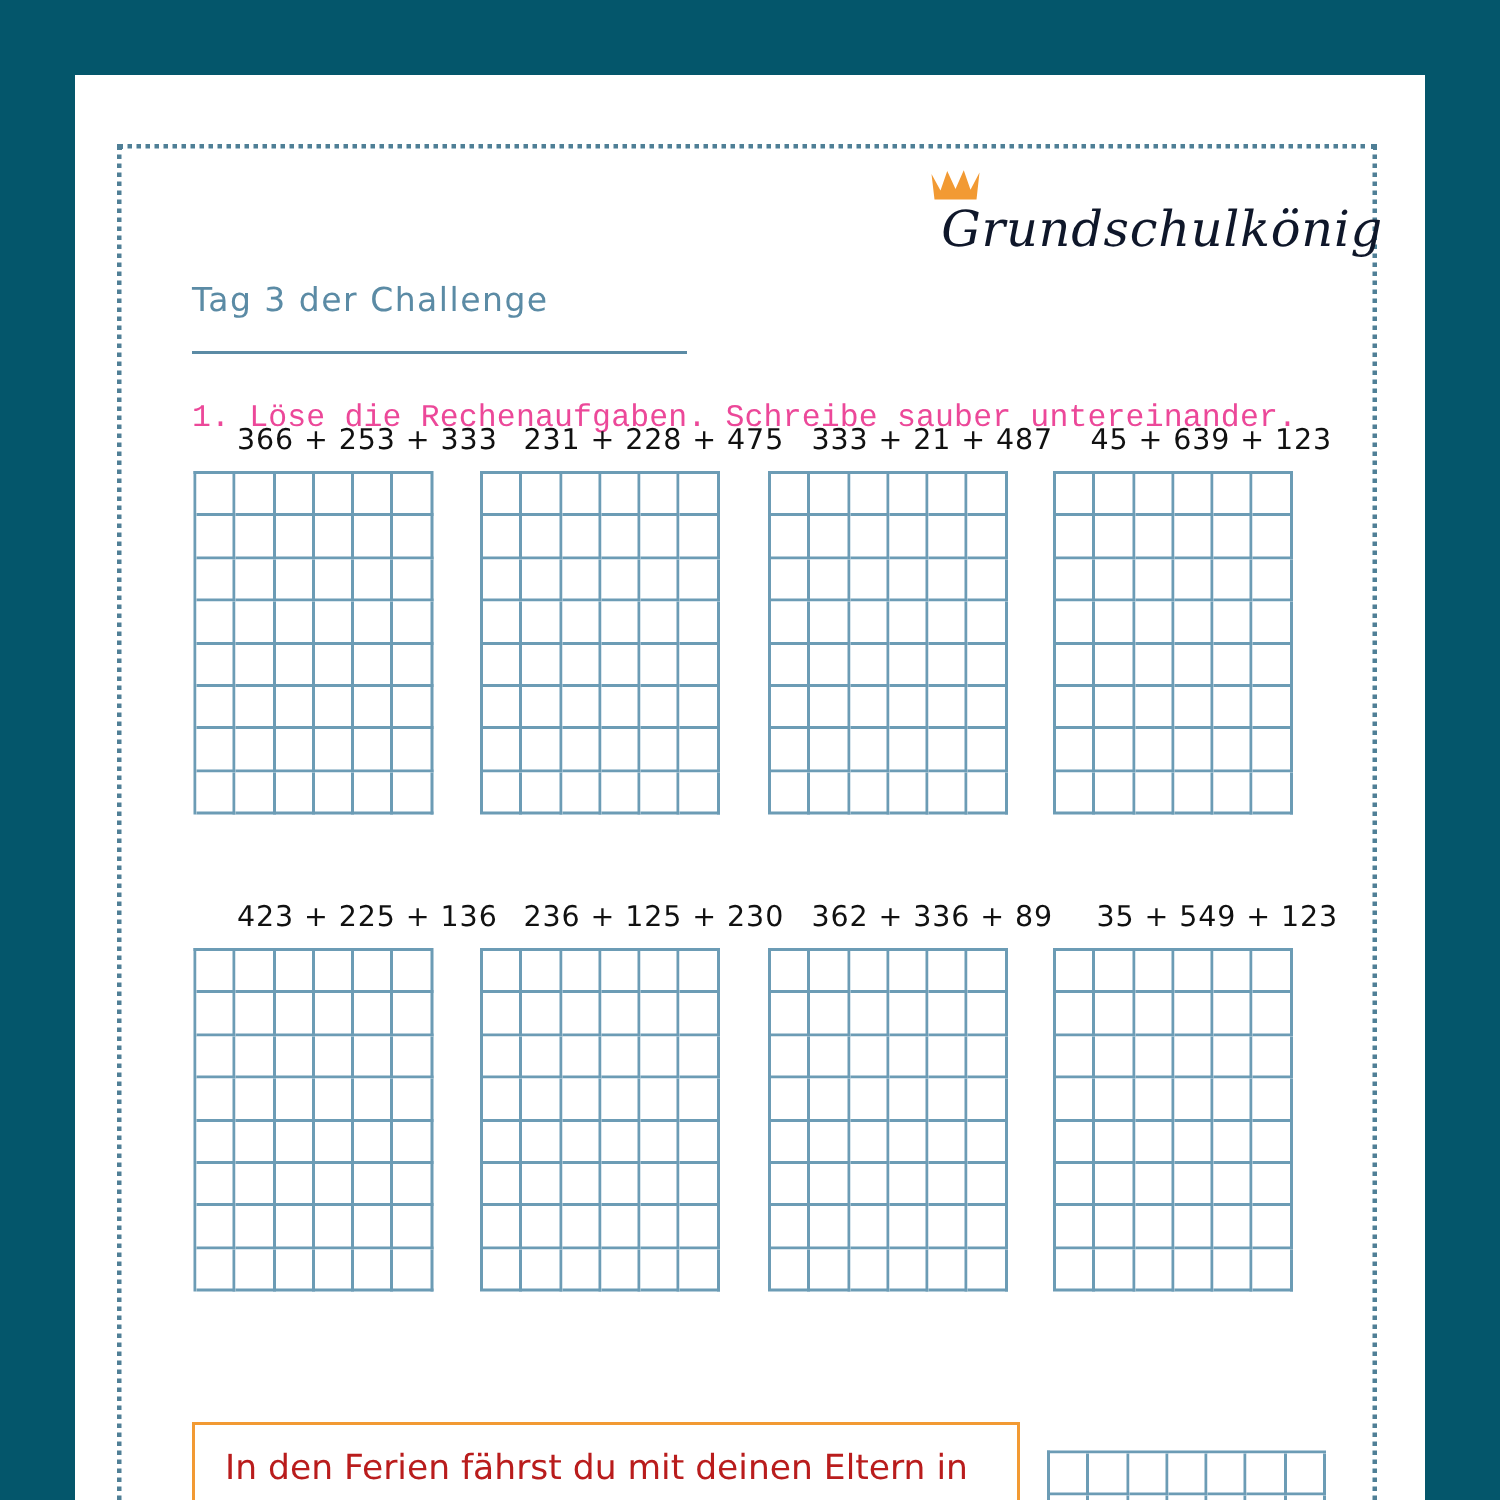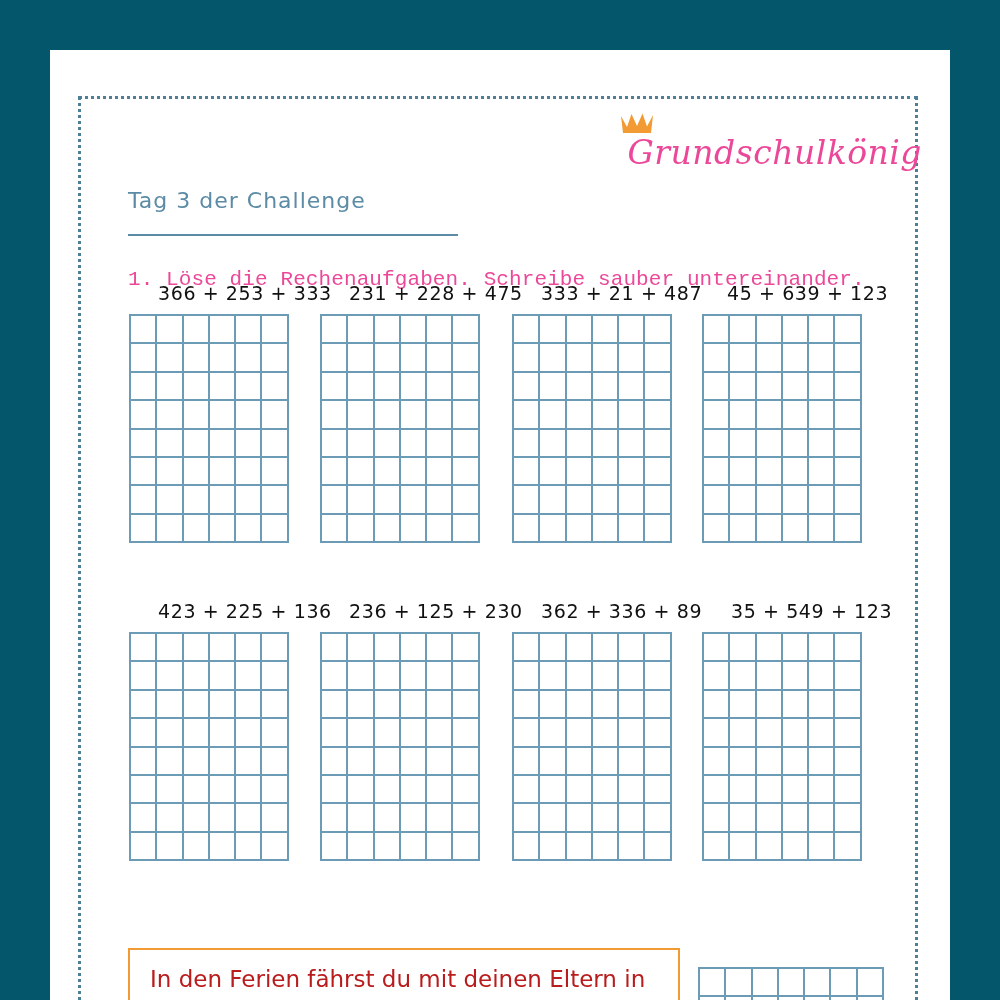--- a/index.html
+++ b/index.html
@@ -57,21 +57,21 @@
   .logo-word {
     position: absolute;
     left: 0;
     bottom: 0;
     width: 310px;
     text-align: right;
     font-family: "DejaVu Serif", serif;
     font-style: italic;
     font-size: 33px;
     letter-spacing: 0.5px;
-    color: #ec4899;
+    color: #0f172a;
     white-space: nowrap;
   }
   .crown {
     position: absolute;
     left: 8px;
     top: 0px;
     width: 34px;
     height: 24px;
   }
 

